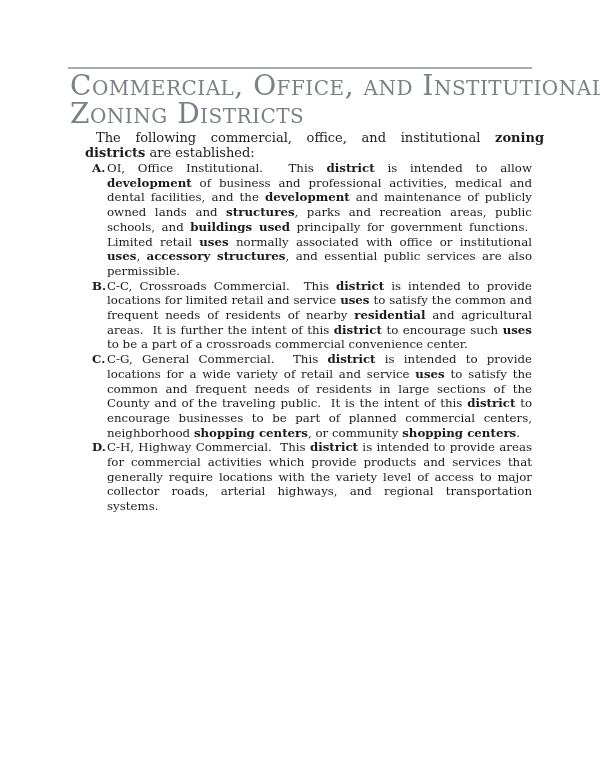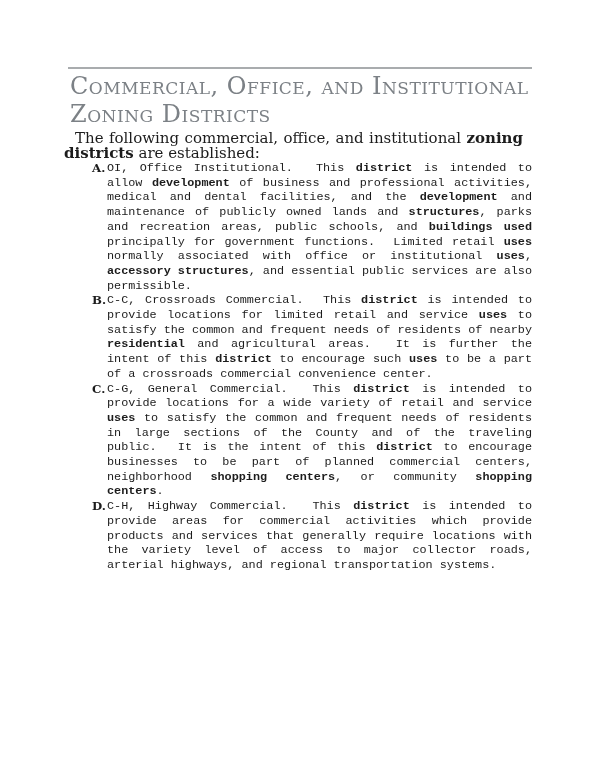--- a/index.html
+++ b/index.html
@@ -25,36 +25,36 @@
     background: #a9acae;
   }
   .doc-title {
     position: absolute;
     left: 70px;
     top: 72px;
     width: 480px;
     margin: 0;
     font-variant: small-caps;
     font-weight: normal;
-    font-size: 24px;
+    font-size: 28px;
     line-height: 28px;
     letter-spacing: 0.5px;
     color: #7c8186;
   }
   .doc-title .title-line {
     display: block;
     white-space: nowrap;
   }
   .intro {
     position: absolute;
-    left: 64px;
+    left: 85px;
     top: 131px;
     width: 459px;
     margin: 0;
-    font-size: 15px;
+    font-size: 13px;
     line-height: 14.7px;
     text-align: justify;
     text-indent: 11px;
   }
   .zoning-list {
     position: absolute;
     left: 92px;
     top: 161px;
     width: 440px;
     font-size: 11.8px;
@@ -65,21 +65,20 @@
     align-items: flex-start;
   }
   .list-item .marker {
     flex: 0 0 15px;
     width: 15px;
     font-weight: bold;
   }
   .list-item .item-body {
     flex: 1 1 auto;
     text-align: justify;
-    font-family: Liberation Mono, monospace;
   }
   .b {
     font-weight: bold;
   }
 </style>
 </head>
 <body>
 
 <div class="page">
   <div class="top-rule" style="background: rgb(169, 172, 174);"></div>

